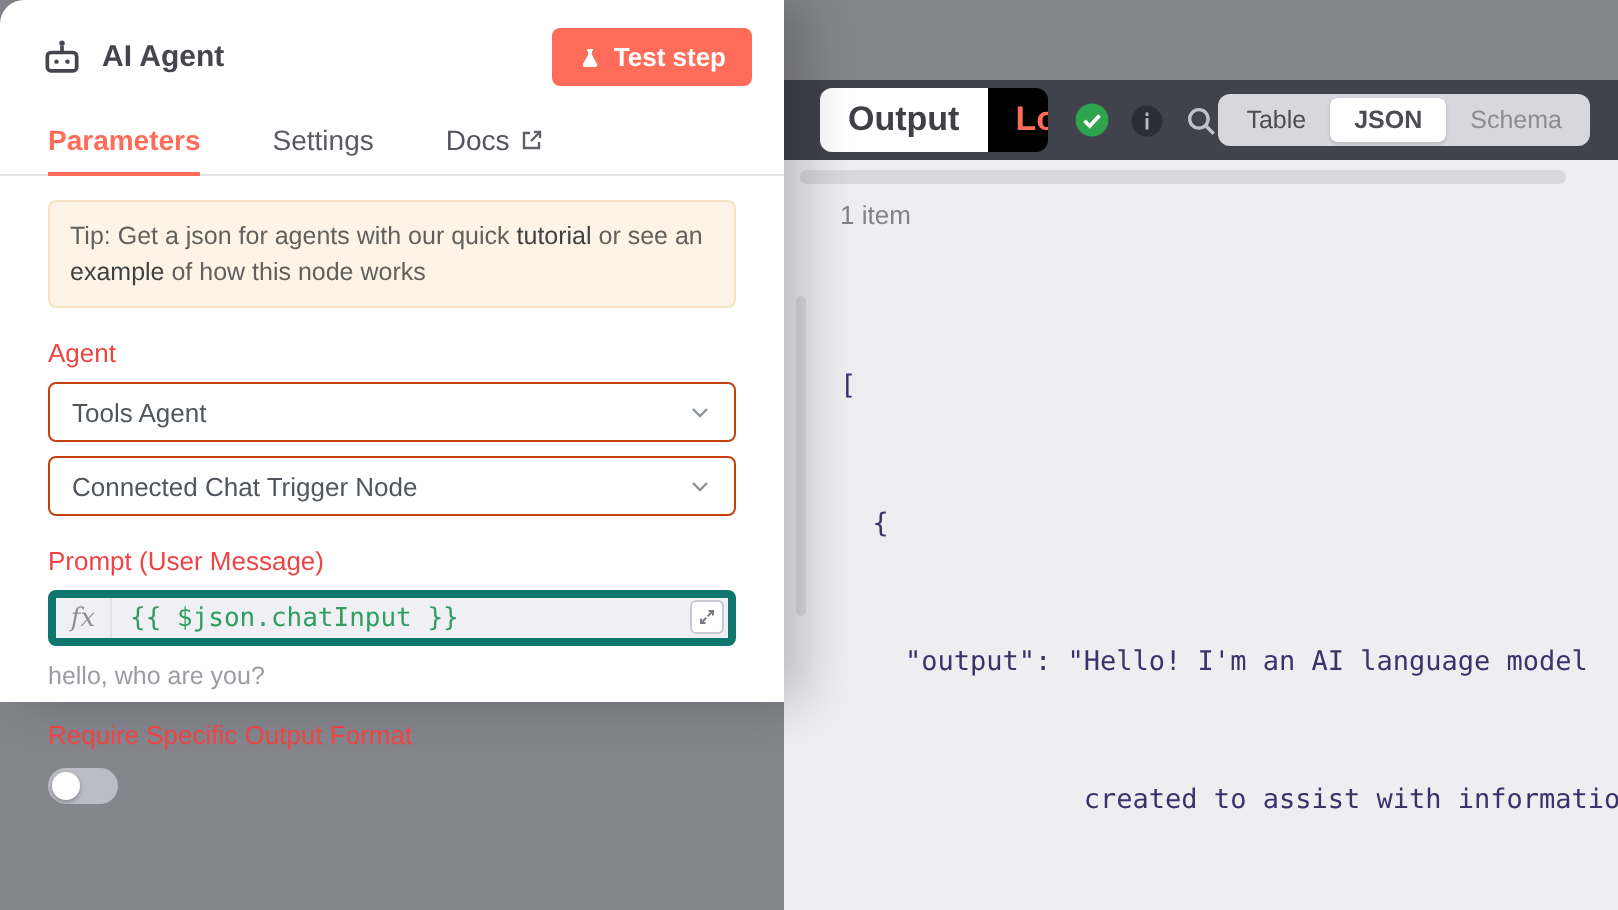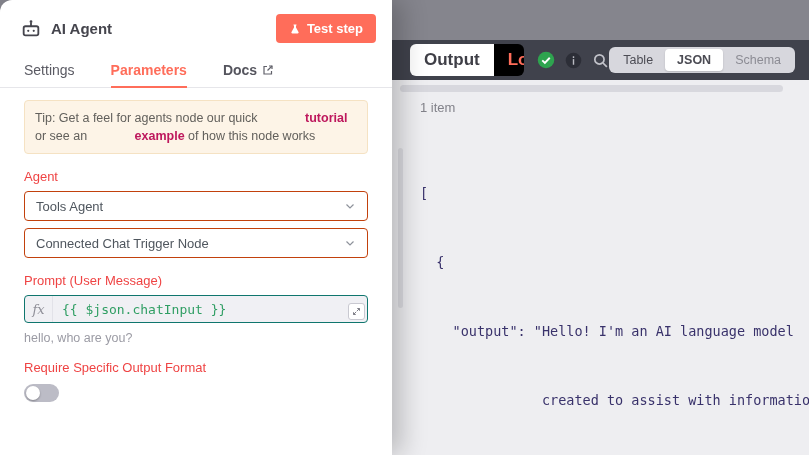--- a/index.html
+++ b/index.html
@@ -5,21 +5,21 @@
   * { margin:0; padding:0; box-sizing:border-box; }
   html,body { width:809px; height:455px; overflow:hidden; }
   body {
     background:#85858d;
     font-family:"Liberation Sans", sans-serif;
     position:relative;
   }
 
   
   .left-panel {
-    position:absolute; left:0; top:0; width:392px; height:455px;
+    position:absolute; left:0; top:0; width:392px; height:351px;
     background:#fff; border-top-left-radius:12px;
     box-shadow:10px 0 26px rgba(0,0,0,.22);
     z-index:2;
   }
   .panel-header { display:flex; align-items:center; padding:14px 16px 0 20px; }
   .node-icon { display:flex; margin-right:9px; }
   .panel-title { font-size:15px; font-weight:700; color:#45454d; }
   .test-btn {
     margin-left:auto; background:#ff6d5a; color:#fff; border:none;
     border-radius:4px; padding:7px 13px; font-size:13px; font-weight:600;
@@ -29,37 +29,37 @@
   .tabs-row {
     display:flex; align-items:center; padding:0 24px; margin-top:9px;
     height:36px; border-bottom:1px solid #e6e6ea;
   }
   .tab { font-size:14px; color:#5a5a63; cursor:pointer; height:100%; display:flex; align-items:center; }
   .tab.active { color:#ff6d5a; font-weight:700; position:relative; }
   .tab.active::after {
     content:""; position:absolute; left:0; right:0; bottom:-1px; height:2px; background:#ff6d5a;
   }
   .tab + .tab { margin-left:36px; }
-  .tab-docs { margin-left:auto; gap:5px; color:#55555e;font-weight:bold; }
+  .tab-docs { margin-left:auto; gap:5px; color:#55555e; }
 
   .panel-body { padding:12px 24px 0; }
   .tip-box {
     background:#fdf4e7; border:1px solid #f5e2c3; border-radius:4px;
     padding:8px 10px; font-size:12.5px; line-height:1.45; color:#62605c;
   }
-  .tip-accent { color:#be185d; font-weight:700; cursor:pointer;margin-left:44px; }
+  .tip-accent { color:#404040; font-weight:400; cursor:pointer; }
 
   .field-label { font-size:13px; color:#ef4444; margin-top:15px; }
   .select {
     margin-top:7px; height:30px; border:1px solid #c2410c; border-radius:4px;
     background:#fff; display:flex; align-items:center; justify-content:space-between;
     padding:0 11px; font-size:13px; color:#4f565e; cursor:pointer;
   }
   .expr-row {
-    margin-top:7px; height:28px; background:#f0f0f4; border:1px solid #0f766e;
+    margin-top:7px; height:28px; background:#f0f0f4; border:4px solid #0f766e;
     border-radius:4px; display:flex; align-items:stretch; position:relative;
   }
   .fx-badge {
     width:28px; display:flex; align-items:center; justify-content:center;
     color:#8f8f98; font-style:italic; font-size:13px;
     font-family:"DejaVu Serif", serif; border-right:1px solid #e2e2e8;
   }
   .expr-code {
     display:flex; align-items:center; padding:0 9px;
     font-family:"DejaVu Sans Mono", monospace; font-size:13px; color:#2f9e63;
@@ -138,37 +138,37 @@
       <span style="display:flex">
         <svg viewBox="0 0 24 24" width="12" height="12" fill="#fff">
           <path d="M9 3h6v2h-1v4l5 9a2 2 0 0 1-1.8 3H6.8A2 2 0 0 1 5 18l5-9V5H9z"></path>
         </svg>
       </span>
       <span>Test step</span>
     </button>
   </div>
 
   <div class="tabs-row">
+    <div class="tab active">Parameters</div>
     <div class="tab">Settings</div>
-    <div class="tab active">Parameters</div>
     <div class="tab tab-docs">
       <span>Docs</span>
       <span style="display:flex">
         <svg width="12" height="12" viewBox="0 0 24 24" fill="none" stroke="#61616a" stroke-width="2.4">
           <path d="M14 4h6v6"></path>
             <path d="M20 4l-9 9"></path>
             <path d="M19 14v6H4V5h6"></path>
         </svg>
       </span>
     </div>
   </div>
 
   <div class="panel-body">
     <div class="tip-box">
-      <span>Tip: Get a feel for agents node our quick </span><span class="tip-accent">tutorial</span><span> or see an </span><span class="tip-accent">example</span><span> of how this node works</span>
+      <span>Tip: Get a json for agents with our quick </span><span class="tip-accent">tutorial</span><span> or see an </span><span class="tip-accent">example</span><span> of how this node works</span>
     </div>
 
     <div class="field-label">Agent</div>
     <div class="select">
       <span>Tools Agent</span>
       <span style="display:flex">
         <svg width="12" height="12" viewBox="0 0 24 24" fill="none" stroke="#8e929b" stroke-width="2.4">
             <polyline points="5,9 12,16 19,9"></polyline>
           </svg>
       </span>

